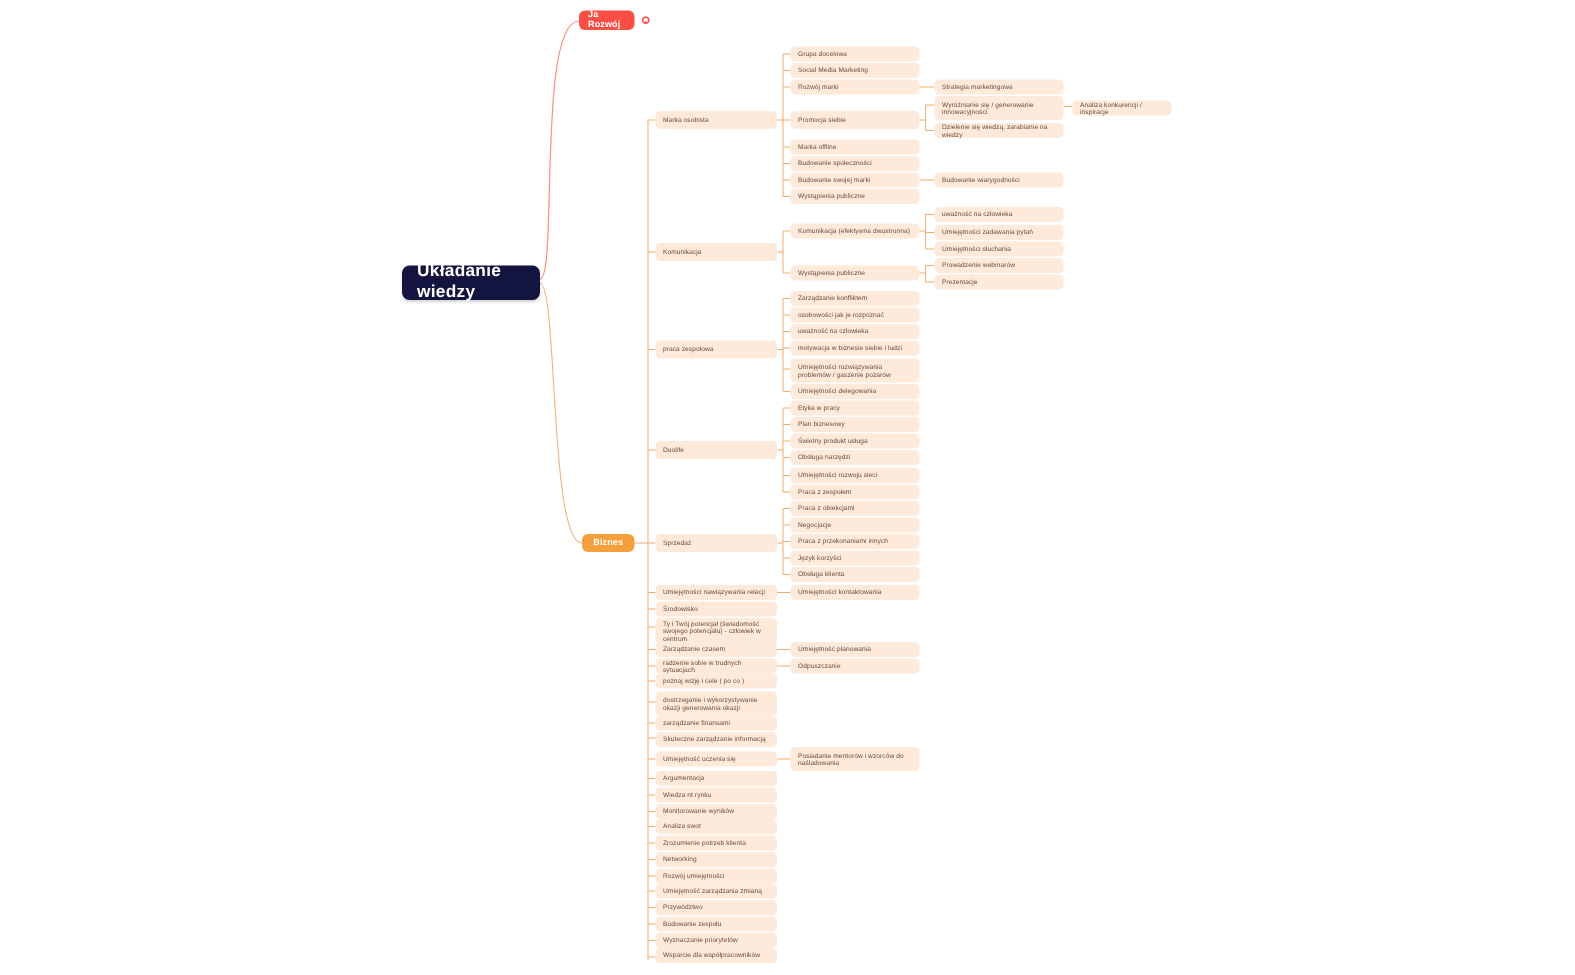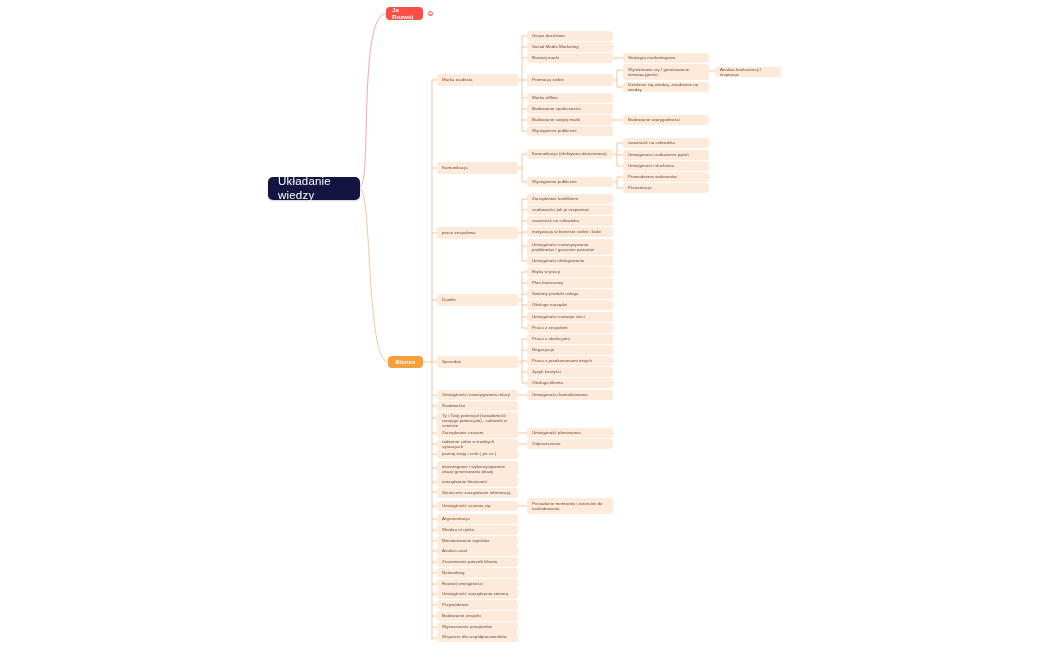--- a/index.html
+++ b/index.html
@@ -18,21 +18,21 @@
     border-radius:4px;
     display:flex;
     align-items:center;
     white-space:normal;
     line-height:1.15;
   }
   
   .root{
     background:#131540;
     color:#ffffff;
-    font-weight:normal;
+    font-weight:bold;
     font-size:11.5px;
     letter-spacing:.2px;
     padding:0 10px;
     border-radius:5px;
     justify-content:flex-start;
     box-shadow:0 1px 2px rgba(0,0,0,.18);
   }
   
   .l1{
     color:#ffffff;

